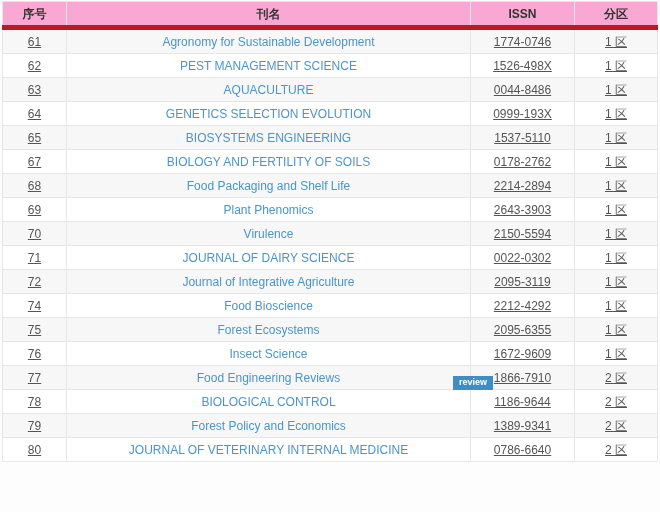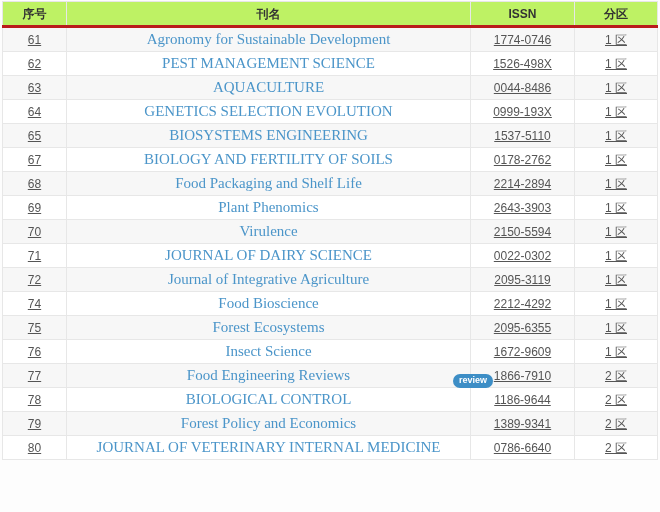--- a/index.html
+++ b/index.html
@@ -42,53 +42,52 @@
     height: 23px;
     padding: 0 2px;
     text-align: center;
     vertical-align: middle;
     font-size: 12px;
     line-height: 1;
     white-space: nowrap;
     overflow: visible;
   }
   thead th {
-    background: #bef264;
+    background: #f9a8d4;
     color: #333333;
     font-weight: bold;
-    border-bottom: 3px solid #b91c1c;
+    border-bottom: 5px solid #b91c1c;
   }
   tbody tr:nth-child(odd)  { background: #f7f7f7; }
   tbody tr:nth-child(even) { background: #ffffff; }
 
   td.cell-index, td.cell-issn, td.cell-zone {
     color: #555555;
     text-decoration: underline;
   }
   td.cell-name {
     position: relative;
   }
   a.journal-link {
     color: var(--link-color, #4b95c9);
     text-decoration: none;
     cursor: pointer;
-    font-size: 15px;
-    font-family: Liberation Serif, serif;
+    font-size: 12px;
   }
   .review-badge {
     position: absolute;
     right: -23px;
     bottom: -1px;
     z-index: 2;
     background: var(--badge-bg, #3d8ec6);
     color: #ffffff;
     font-size: 9px;
     font-weight: bold;
     padding: 2px 6px 3px 6px;
-    border-radius: 7px;
+    border-radius: 0;
     line-height: 1;
   }
 </style>
 </head>
 <body>
 
 <div class="page">
   <div class="table-wrap">
     <table class="journal-table">
       <colgroup>

